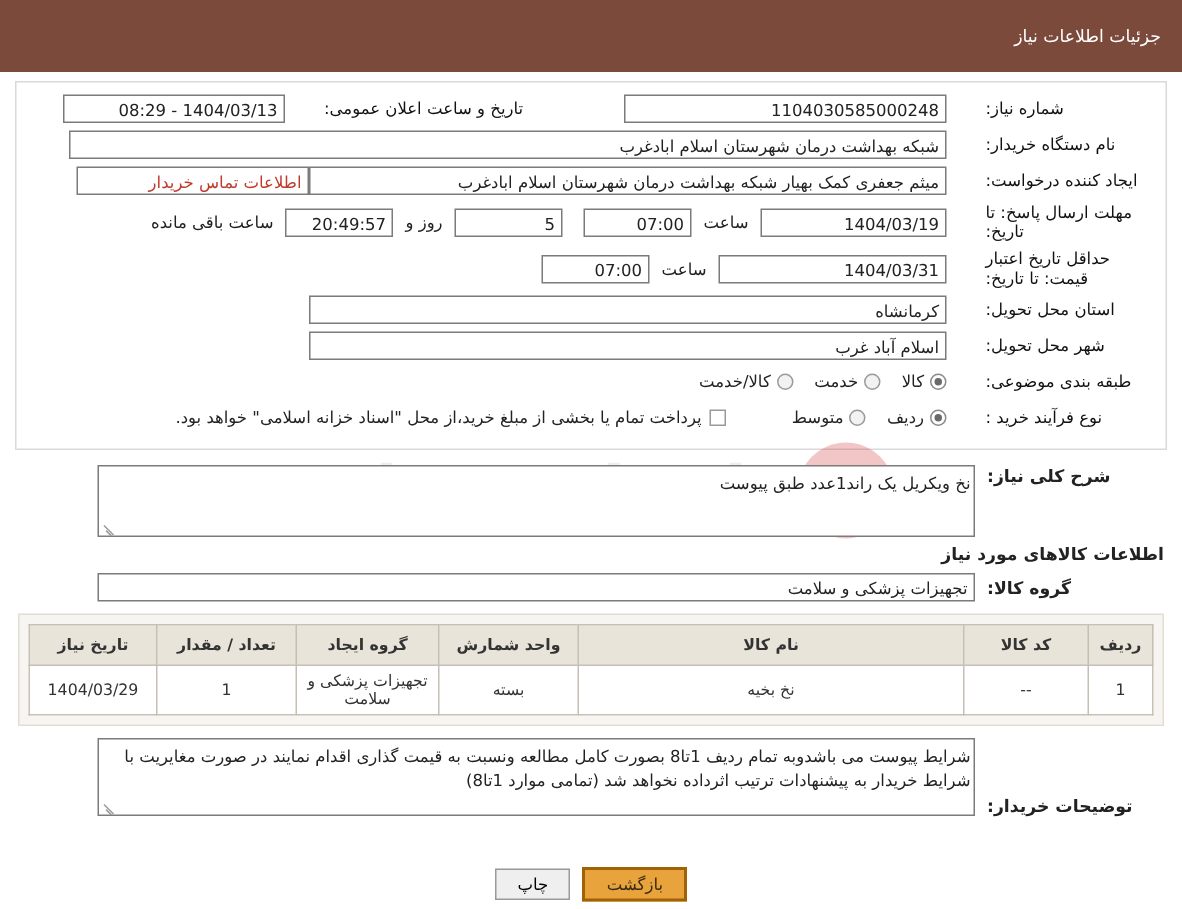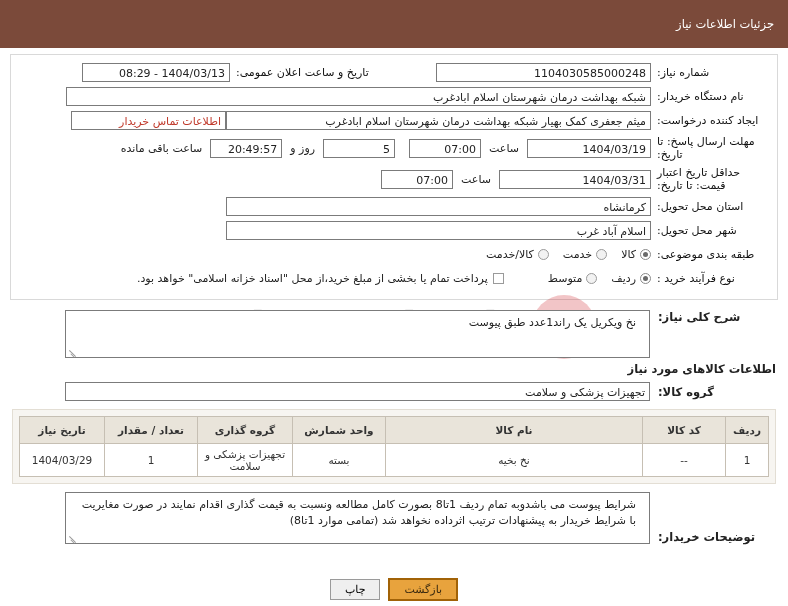--- a/index.html
+++ b/index.html
@@ -73,20 +73,21 @@
     align-items:center;
     margin-bottom:5px;
     min-height:19px;
   }
   .lbl{
     font-size:11px;
     color:#111;
     text-align:left;
     padding-left:6px;
     white-space:nowrap;
+    margin-left:20px;
   }
   .lbl.w110{width:112px;}
 
   .fld{
     border:1px solid #7b7b7b;
     background:#fff;
     height:19px;
     line-height:19px;
     font-size:11px;
     text-align:right;
@@ -152,21 +153,21 @@
     font-weight:bold;
     font-size:11.5px;
     text-align:left;
     padding-left:8px;
   }
 
   .textarea{
     border:1px solid #7b7b7b;
     background:#fff;
     font-size:11px;
-    padding:4px 13px;
+    padding:4px 2px;
     box-sizing:border-box;
     position:relative;
     text-align:right;
     line-height:16px;
   }
   .textarea .grip{
     position:absolute;
     left:2px;bottom:1px;
     width:9px;height:9px;
   }
@@ -339,21 +340,21 @@
   </div>
 
   <div class="goods-wrap">
     <table class="goods">
       <thead>
         <tr>
           <th style="width:40px">ردیف</th>
           <th style="width:80px">کد کالا</th>
           <th>نام کالا</th>
           <th style="width:90px">واحد شمارش</th>
-          <th style="width:92px">گروه گذاری</th>
+          <th style="width:92px">گروه ایجاد</th>
           <th style="width:90px">تعداد / مقدار</th>
           <th style="width:82px">تاریخ نیاز</th>
         </tr>
       </thead>
       <tbody>
         <tr>
           <td>1</td>
           <td>--</td>
           <td>نخ بخیه</td>
           <td>بسته</td>

